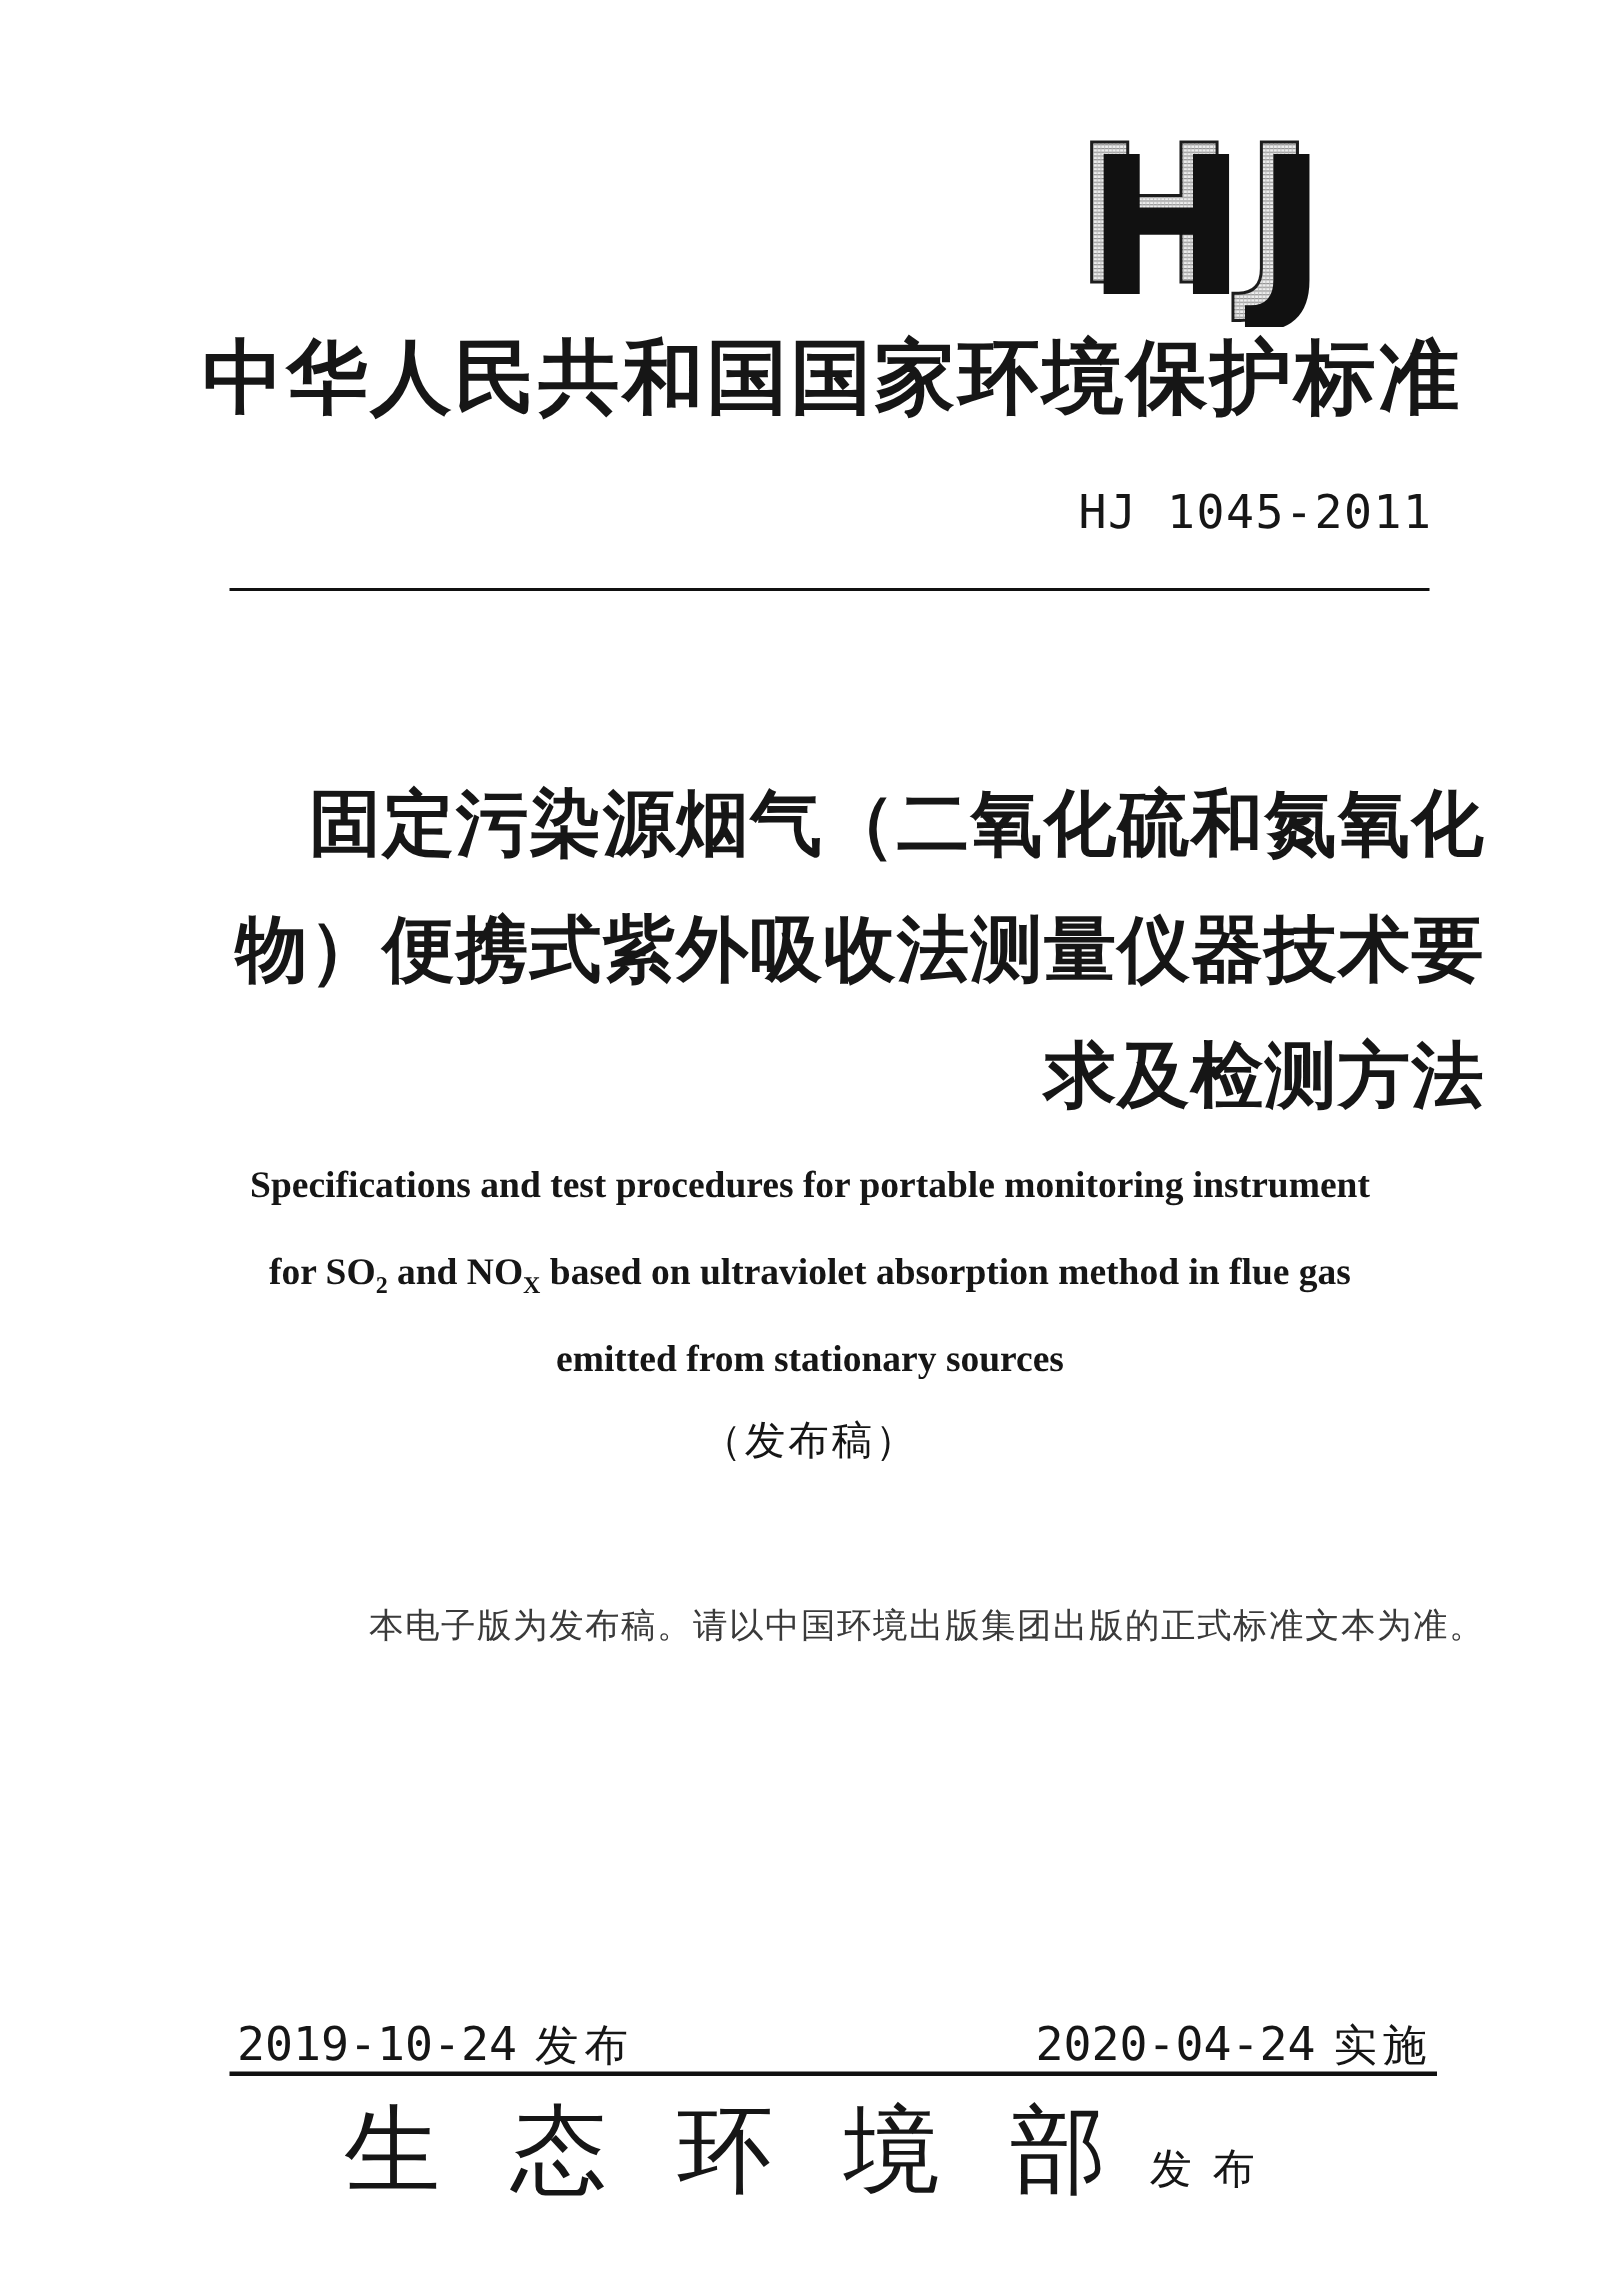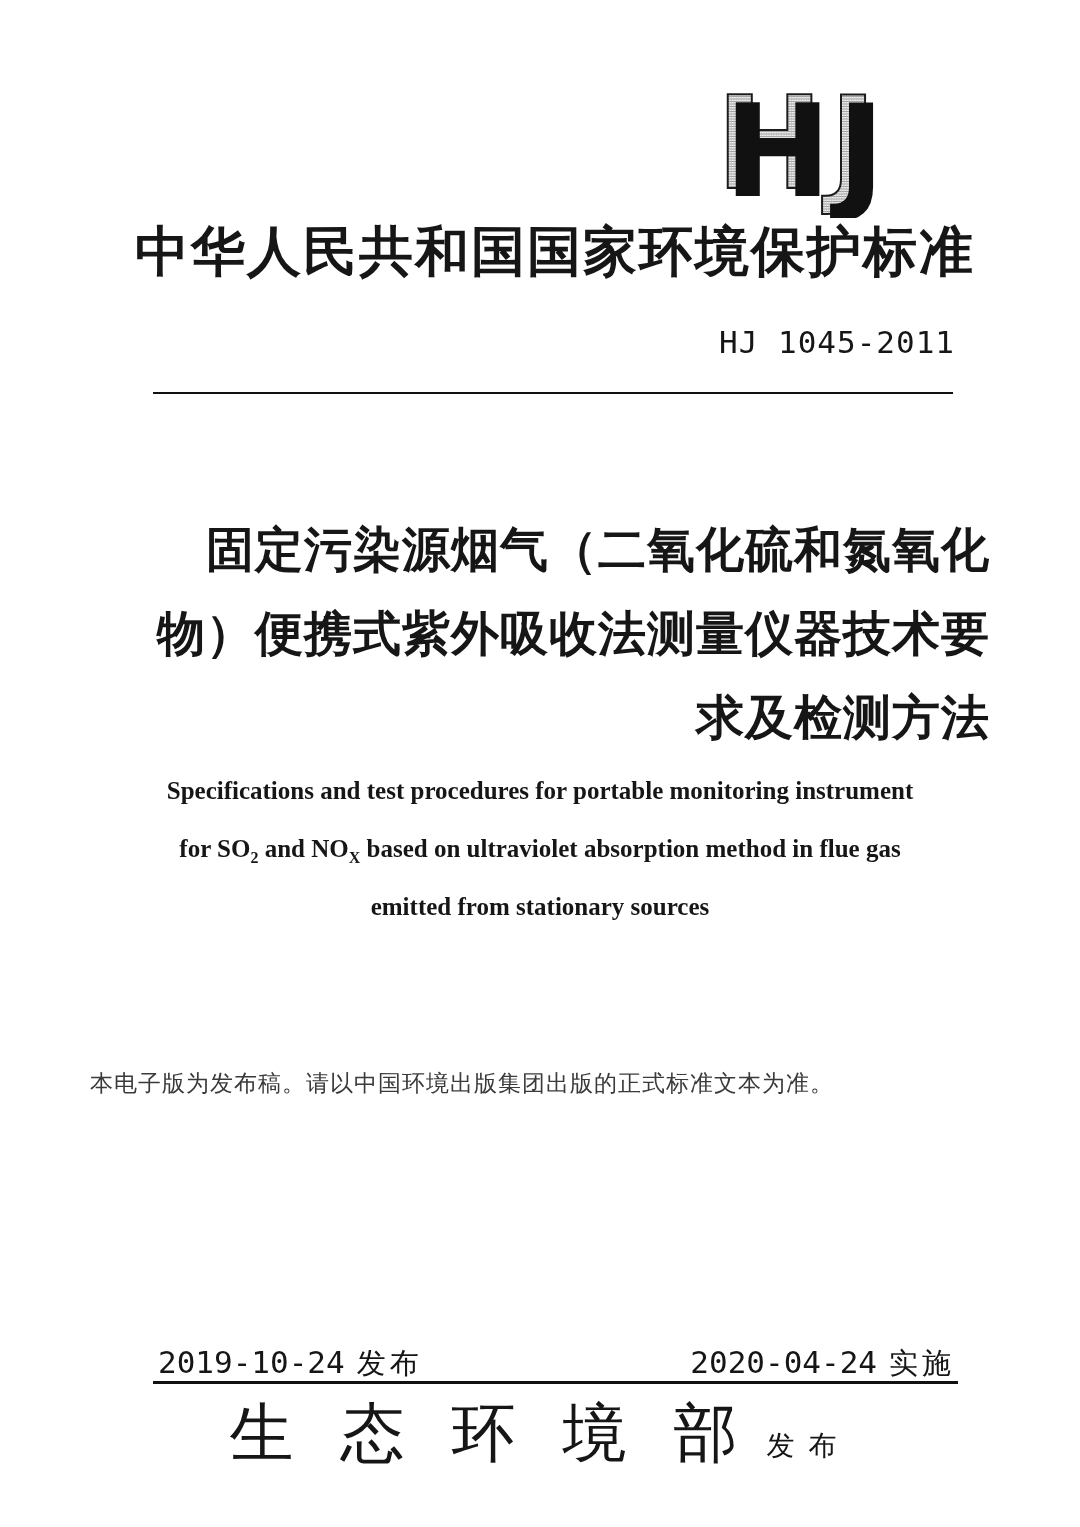--- a/index.html
+++ b/index.html
@@ -80,21 +80,21 @@
   .draft-label{
     position:absolute;top:942px;left:90px;width:900px;
     text-align:center;
     font-family:"Liberation Sans", sans-serif;
     font-size:27px;
     letter-spacing:2px;
   }
   
   .notice{
     position:absolute;top:1068px;left:90px;width:900px;
-    text-align:left;
+    text-align:right;
     font-family:"Liberation Serif", serif;
     font-size:23px;
     color:#3a3a3a;
     letter-spacing:1px;
   }
   
   .dates-row{
     position:absolute;top:1344px;left:158px;width:797px;
     display:flex;justify-content:space-between;align-items:center;
   }
@@ -161,20 +161,21 @@
     <div>物）便携式紫外吸收法测量仪器技术要</div>
     <div>求及检测方法</div>
   </div>
 
   <div class="title-en">
     <div>Specifications and test procedures for portable monitoring instrument</div>
     <div><span>for SO</span><sub>2</sub><span> and NO</span><sub>X</sub><span> based on ultraviolet absorption method in flue gas</span></div>
     <div>emitted from stationary sources</div>
   </div>
 
+  <div class="draft-label">（发布稿）</div>
 
   <div class="notice">本电子版为发布稿。请以中国环境出版集团出版的正式标准文本为准。</div>
 
   <div class="dates-row">
     <div>
       <span class="date-num">2019-10-24</span><span class="date-cn">发布</span>
     </div>
     <div>
       <span class="date-num">2020-04-24</span><span class="date-cn">实施</span>
     </div>

